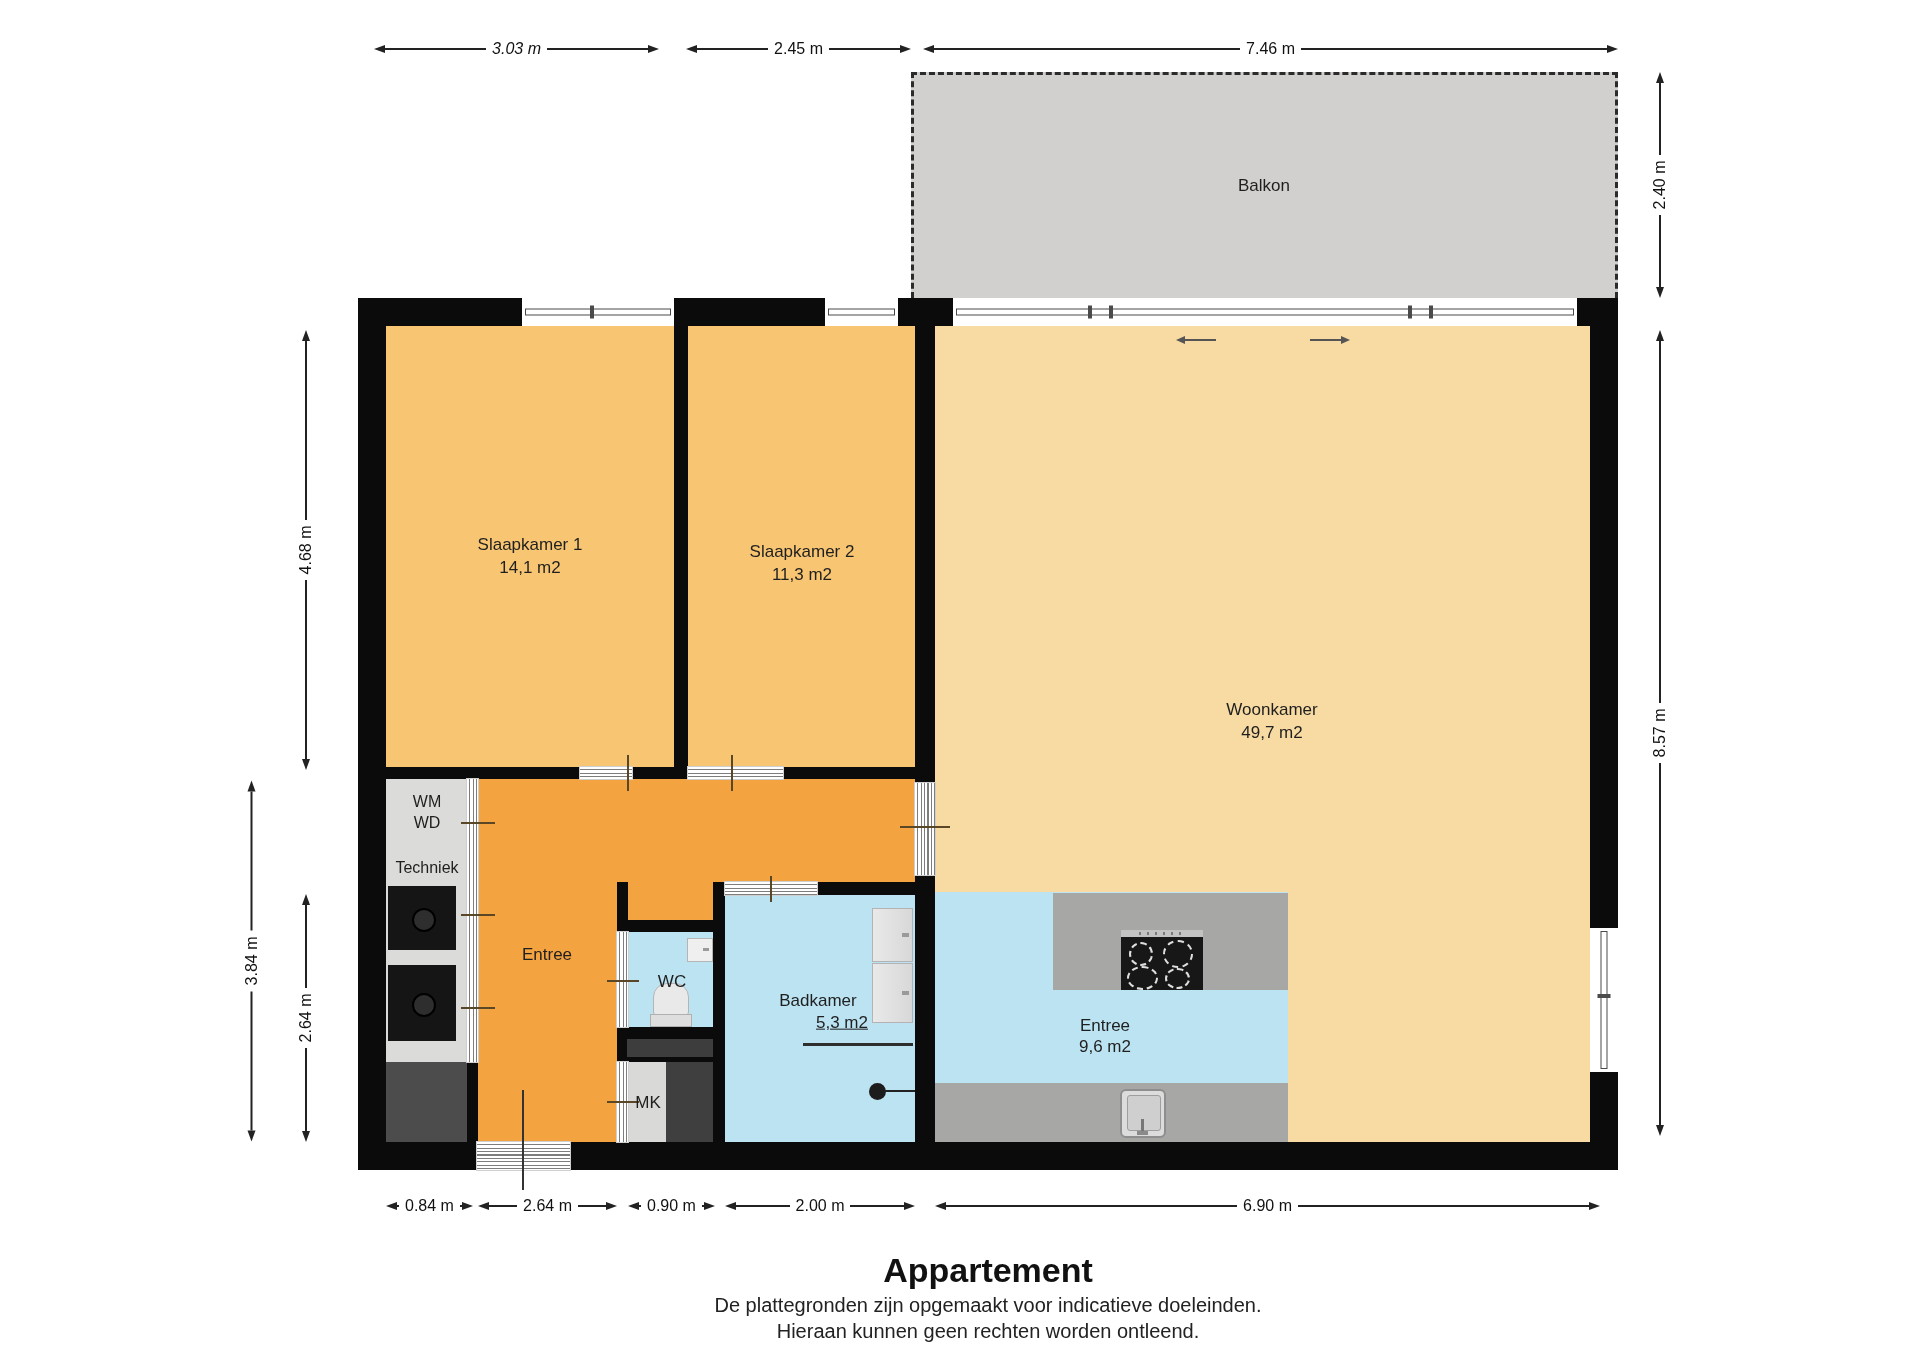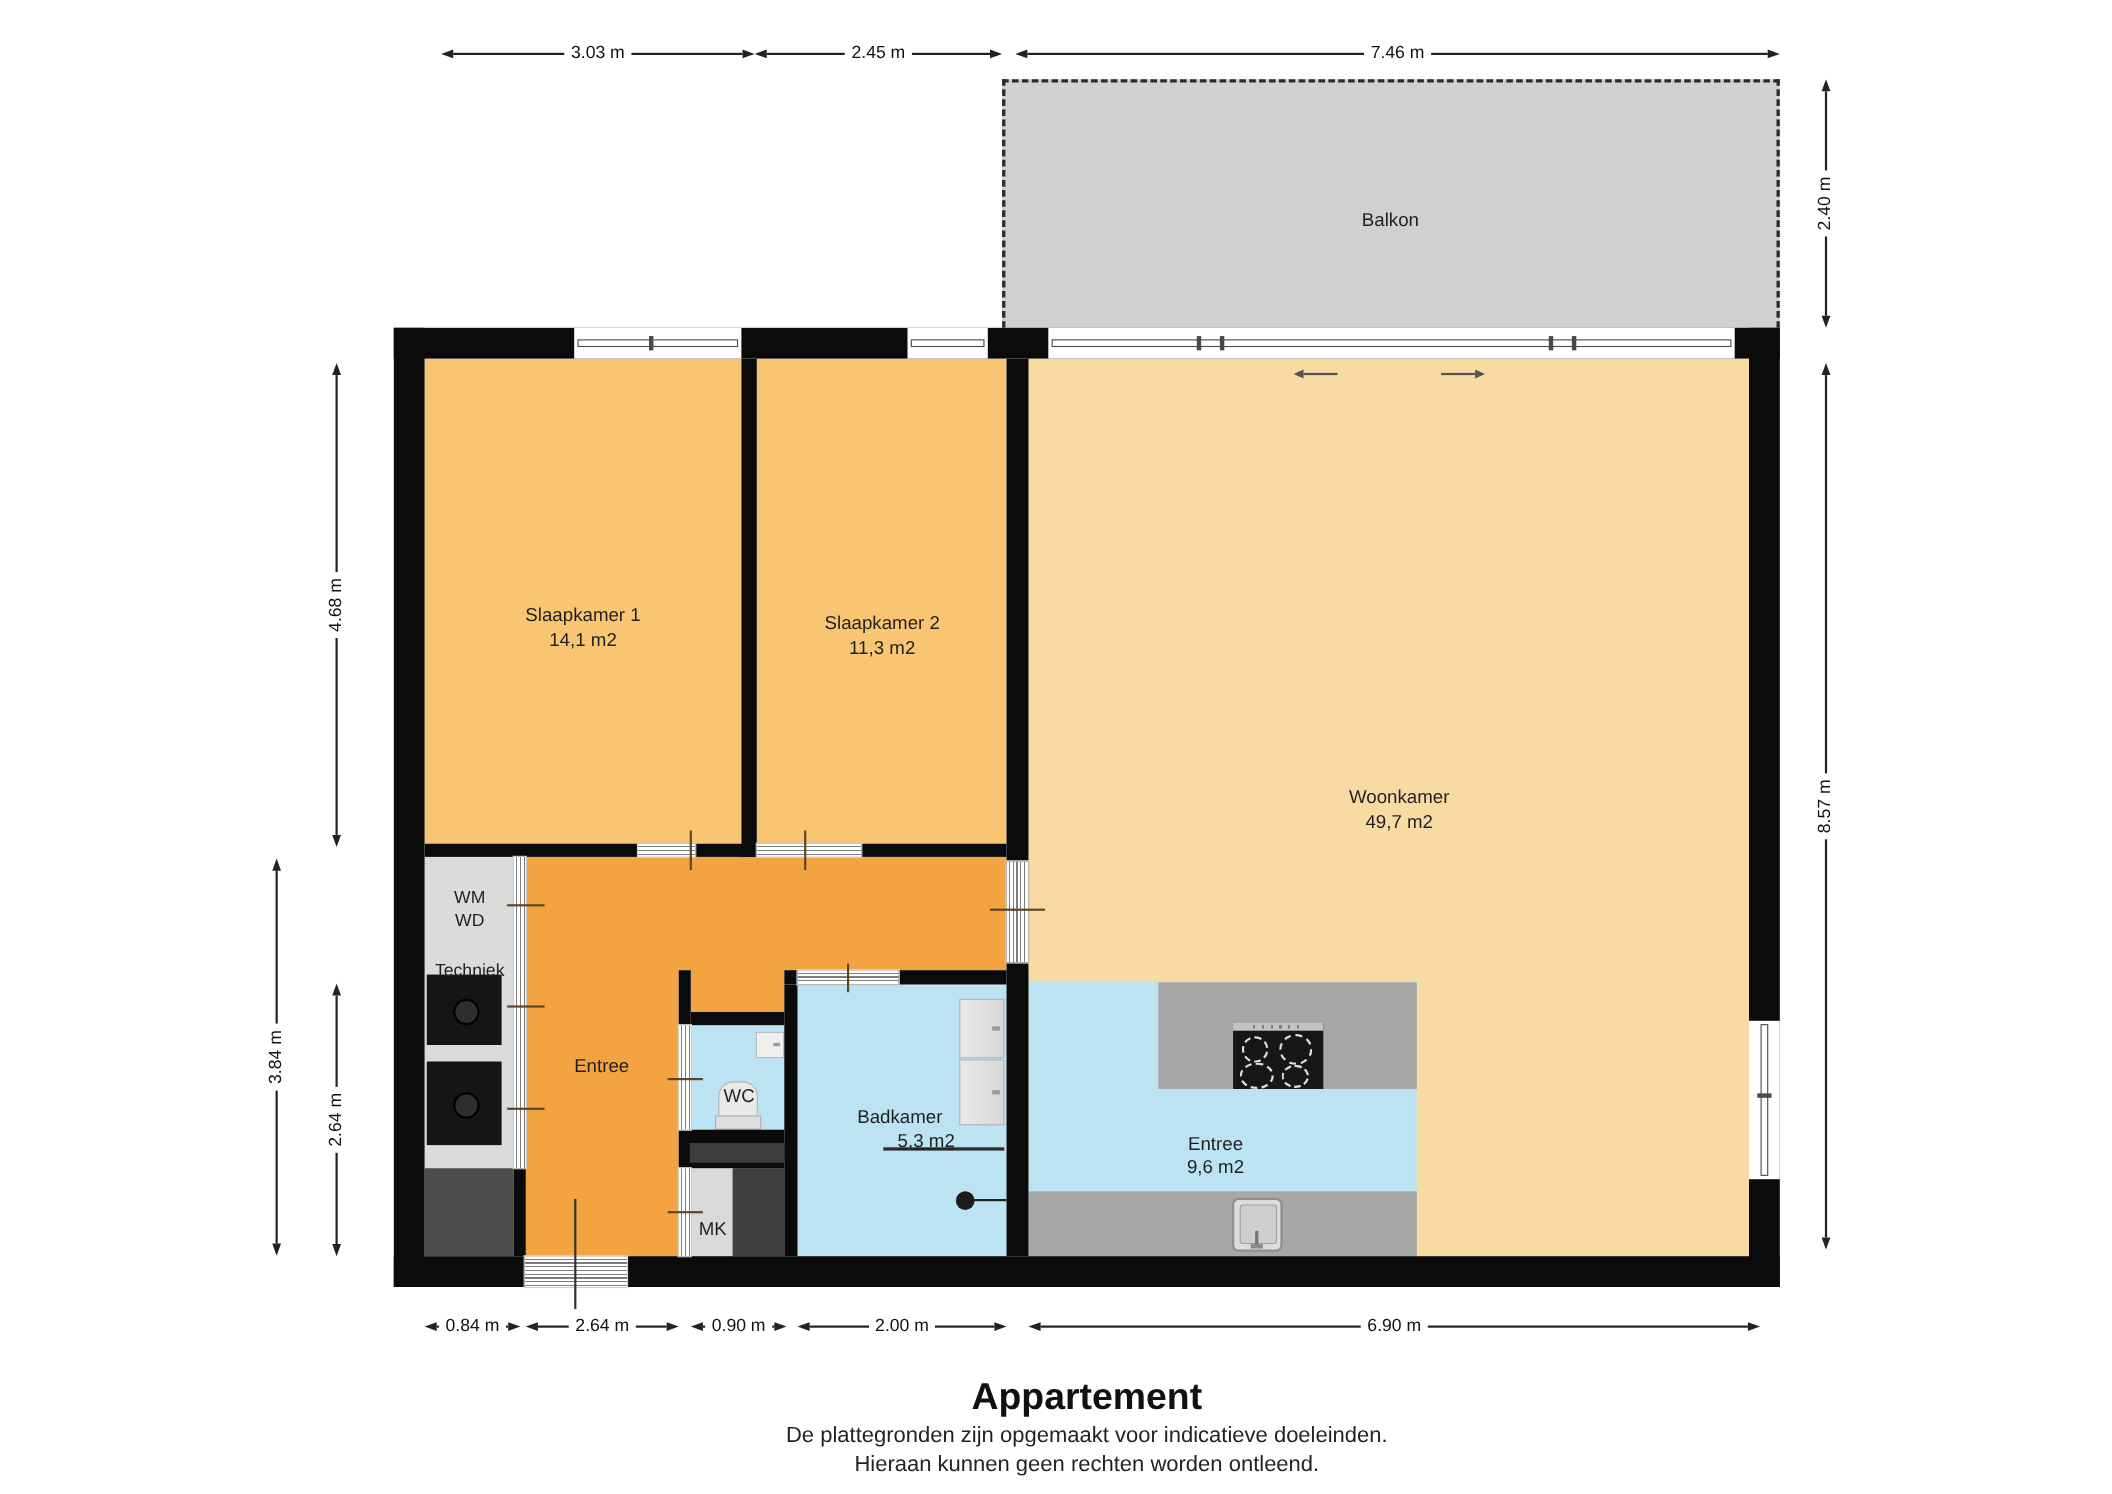--- a/index.html
+++ b/index.html
@@ -2,21 +2,21 @@
 <html><head>
 <meta charset="utf-8">
 <style>
   html,body{margin:0;padding:0;background:#ffffff;}
   #canvas{position:relative;width:1920px;height:1358px;background:#fff;overflow:hidden;
           font-family:"Liberation Sans","DejaVu Sans",sans-serif;color:#1c1c1c;}
   .abs{position:absolute;}
   .wall{position:absolute;background:#0b0b0b;}
   .room{position:absolute;}
   .lbl{position:absolute;transform:translate(-50%,-50%);font-size:17px;line-height:1.1;
-       white-space:nowrap;text-align:center;color:#1f1f1f;margin-top:15px;}
+       white-space:nowrap;text-align:center;color:#1f1f1f;}
   .lbl.small{font-size:16px;}
   
   .dim{position:absolute;display:flex;align-items:center;height:14px;}
   .dim .ln{flex:1;height:1.5px;background:#222;min-width:2px;}
   .dim .ah-l{width:0;height:0;border-top:4.5px solid transparent;border-bottom:4.5px solid transparent;border-right:11px solid #222;}
   .dim .ah-r{width:0;height:0;border-top:4.5px solid transparent;border-bottom:4.5px solid transparent;border-left:11px solid #222;}
   .dim .txt{padding:0 6px;font-size:16px;white-space:nowrap;color:#111;}
   .dim.vert{transform:rotate(-90deg);}
   
   .open-h{position:absolute;background:#fff;background-image:repeating-linear-gradient(180deg,rgba(0,0,0,0) 0 2.2px,#7d7d7d 2.2px 3.4px);outline:1px solid #cfcfcf;}
@@ -212,21 +212,21 @@
   <div class="lbl small" style="left:427px;top:802px;text-align:center;">
     <span>WM</span>
   </div>
   <div class="lbl small" style="left:427px;top:823px;">
     <span>WD</span>
   </div>
   <div class="lbl small" style="left:427px;top:868px;">
     <span>Techniek</span>
   </div>
 
-  <div class="dim" style="left:401px;top:42px;width:285px;">
+  <div class="dim" style="left:374px;top:42px;width:285px;font-style:italic;">
     <div class="ah-l"></div>
       <div class="ln"></div>
     <div class="txt">3.03 m</div>
     <div class="ln"></div>
       <div class="ah-r"></div>
   </div>
   <div class="dim" style="left:686px;top:42px;width:225px;">
     <div class="ah-l"></div>
       <div class="ln"></div>
     <div class="txt">2.45 m</div>

